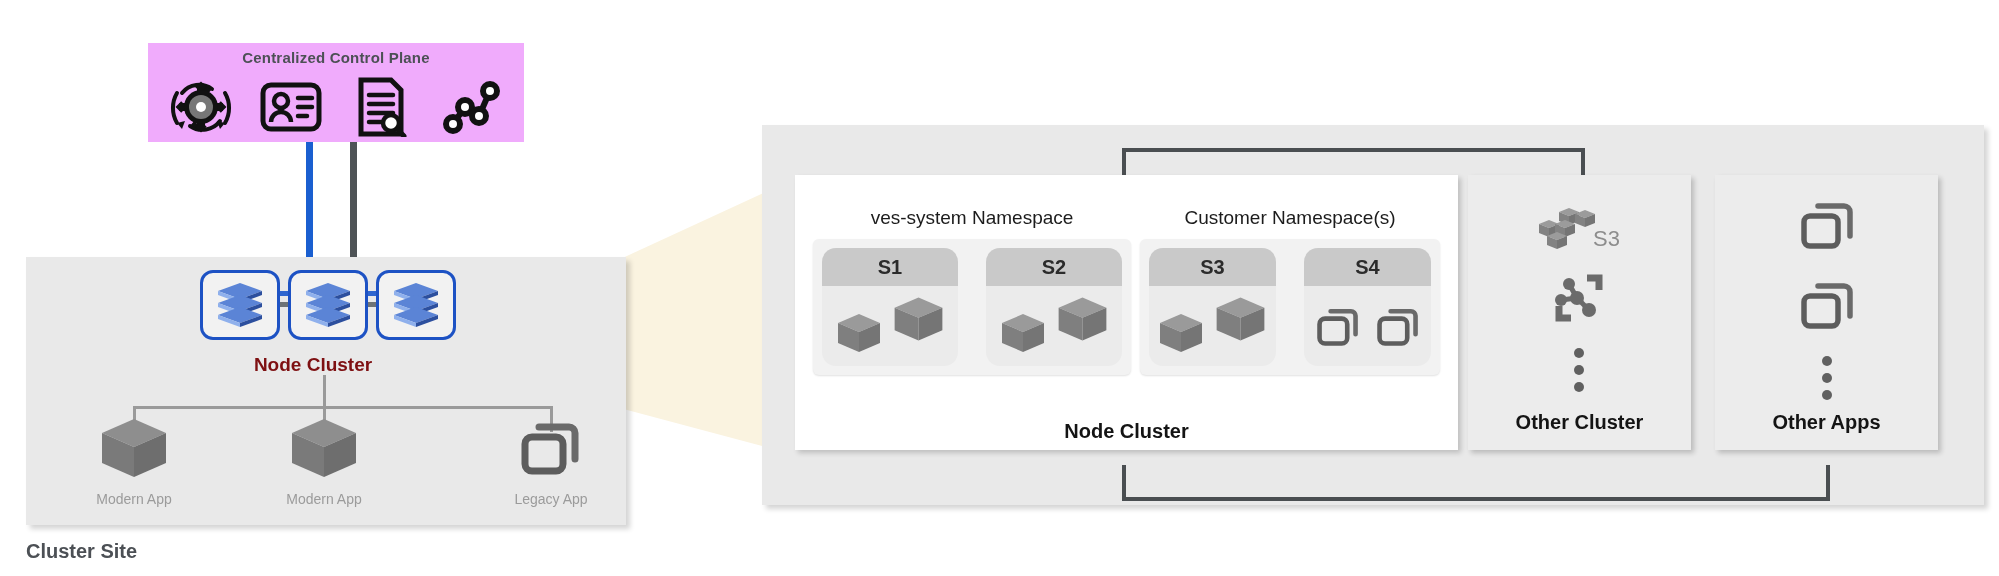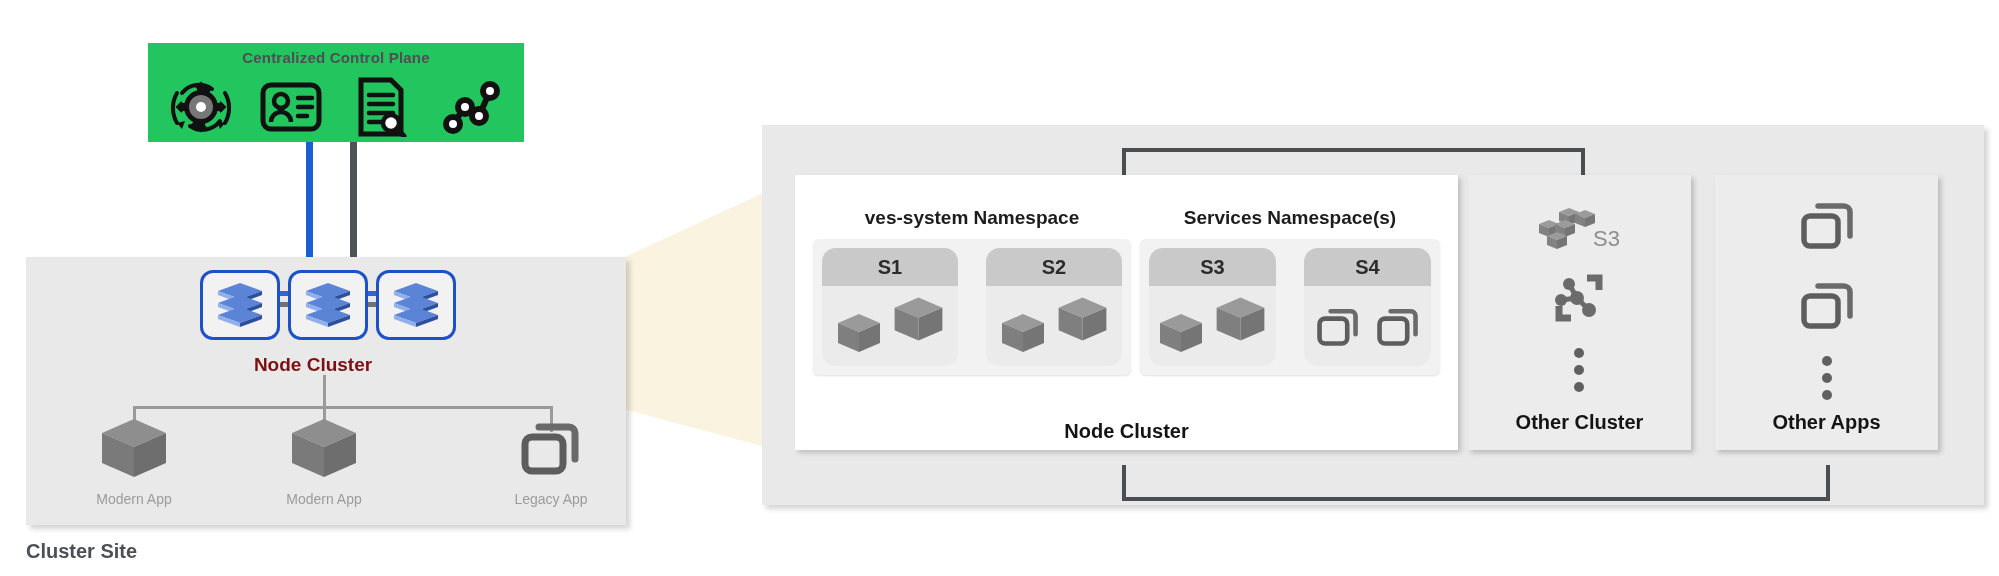--- a/index.html
+++ b/index.html
@@ -5,21 +5,21 @@
   html,body{margin:0;padding:0;background:#ffffff;}
   body{width:1999px;height:576px;position:relative;overflow:hidden;
        font-family:"Liberation Sans",sans-serif;}
   .abs{position:absolute;}
 
   
   #zoom-beam{position:absolute;left:600px;top:176px;width:200px;height:280px;
              background:#faf3e0;clip-path:polygon(0% 33%,100% 0%,100% 100%,0% 81%);}
 
   
-  #control-plane{left:148px;top:43px;width:376px;height:99px;background:#22c55e;}
+  #control-plane{left:148px;top:43px;width:376px;height:99px;background:#f0abfc;}
   #cp-title{position:absolute;top:6px;left:0;width:100%;text-align:center;
             font-size:15px;font-weight:bold;color:#4c5055;letter-spacing:.2px;}
   #cp-icons{position:absolute;top:30px;left:0;width:100%;height:68px;
             display:flex;align-items:center;justify-content:center;gap:20px;}
   .cp-icon{width:70px;height:62px;display:flex;align-items:center;justify-content:center;}
 
   #link-blue{left:306px;top:142px;width:7px;height:115px;background:#1a5fd0;}
   #link-gray{left:350px;top:142px;width:7px;height:115px;background:#4e5356;}
 
   #site-box{left:26px;top:257px;width:600px;height:268px;background:#e9e9e9;
@@ -57,21 +57,21 @@
                box-shadow:4px 4px 5px rgba(0,0,0,.17);}
 
   #bracket-top{left:1122px;top:148px;width:455px;height:32px;
                border:4px solid #4a4e51;border-bottom:none;}
   #bracket-bottom{left:1122px;top:465px;width:700px;height:32px;
                border:4px solid #4a4e51;border-top:none;}
 
   #ncluster-card{left:795px;top:175px;width:663px;height:275px;background:#fff;
                  box-shadow:3px 3px 5px rgba(0,0,0,.18);}
   .ns-block{position:absolute;top:32px;}
-  .ns-title{font-size:19px;font-weight:bold;color:#1c1c1c;text-align:center;
+  .ns-title{font-size:19px;font-weight:normal;color:#1c1c1c;text-align:center;
             margin-bottom:10px;}
   .ns-body{background:#f2f2f2;border-radius:6px;padding:9px;display:flex;gap:28px;
            box-shadow:0 1px 2px rgba(0,0,0,.12);}
   .svc{width:148px;border-radius:14px;overflow:hidden;background:#ebebeb;}
   .svc-head{background:#c9c9c9;height:38px;display:flex;align-items:center;
             justify-content:center;font-size:20px;font-weight:bold;color:#2b2b2b;}
   .svc-body{height:80px;display:flex;align-items:center;justify-content:center;gap:8px;}
   #nc-label{left:795px;top:420px;width:663px;text-align:center;
             font-size:20px;font-weight:bold;color:#141414;}
 
@@ -297,21 +297,21 @@
               <path d="M24 3 L45 12 L24 21 L3 12 Z" fill="#9a9a9a"></path>
               <path d="M3 12 L24 21 L24 41 L3 32 Z" fill="#7f7f7f"></path>
               <path d="M45 12 L24 21 L24 41 L45 32 Z" fill="#757575"></path>
             </svg>
         </div>
       </div>
     </div>
   </div>
 
   <div class="ns-block" style="left:345px;width:300px;">
-    <div class="ns-title">Services Namespace(s)</div>
+    <div class="ns-title">Customer Namespace(s)</div>
     <div class="ns-body">
       <div class="svc">
         <div class="svc-head">S3</div>
         <div class="svc-body">
           <svg width="48" height="44" viewBox="0 0 48 44" style="margin-top:14px">
               <path d="M24 3 L45 12 L24 21 L3 12 Z" fill="#9a9a9a"></path>
               <path d="M3 12 L24 21 L24 41 L3 32 Z" fill="#7f7f7f"></path>
               <path d="M45 12 L24 21 L24 41 L45 32 Z" fill="#757575"></path>
             </svg>
           <svg width="55" height="50" viewBox="0 0 48 44" style="margin-bottom:14px">

